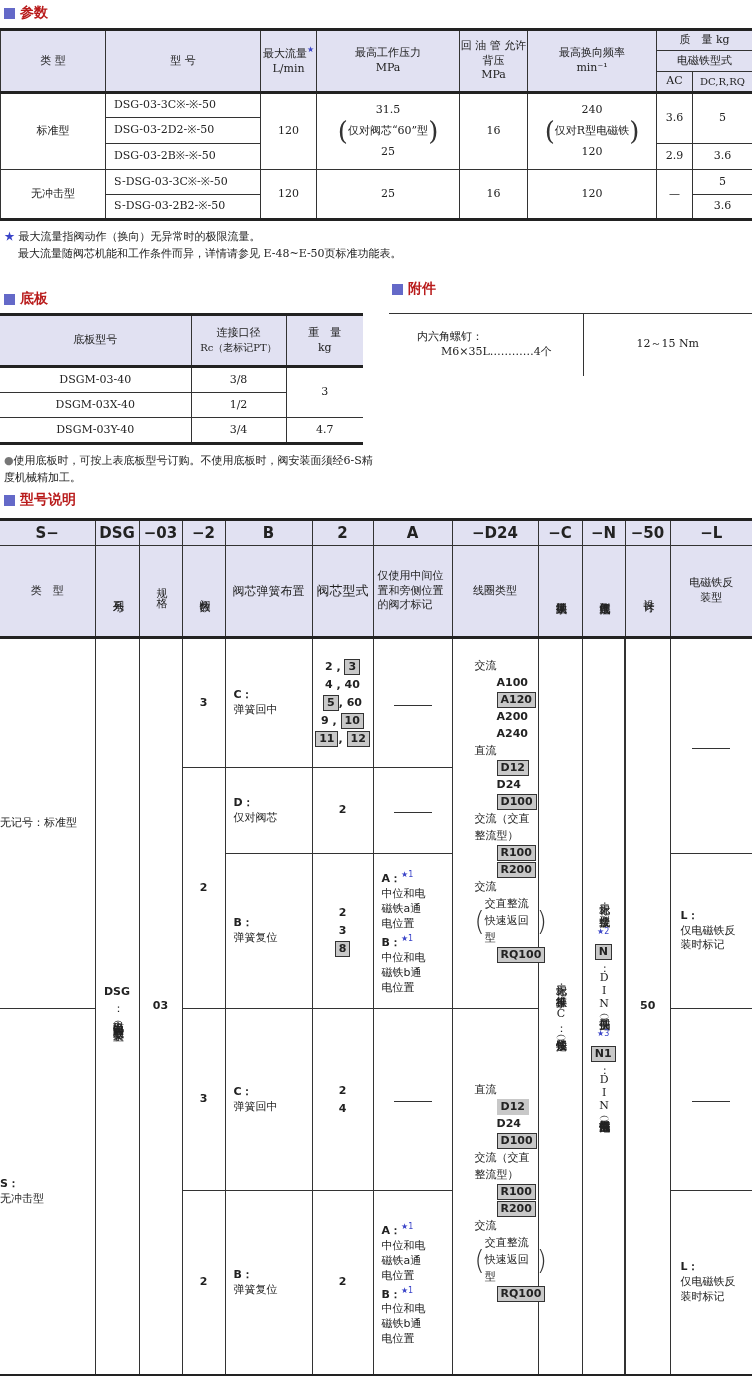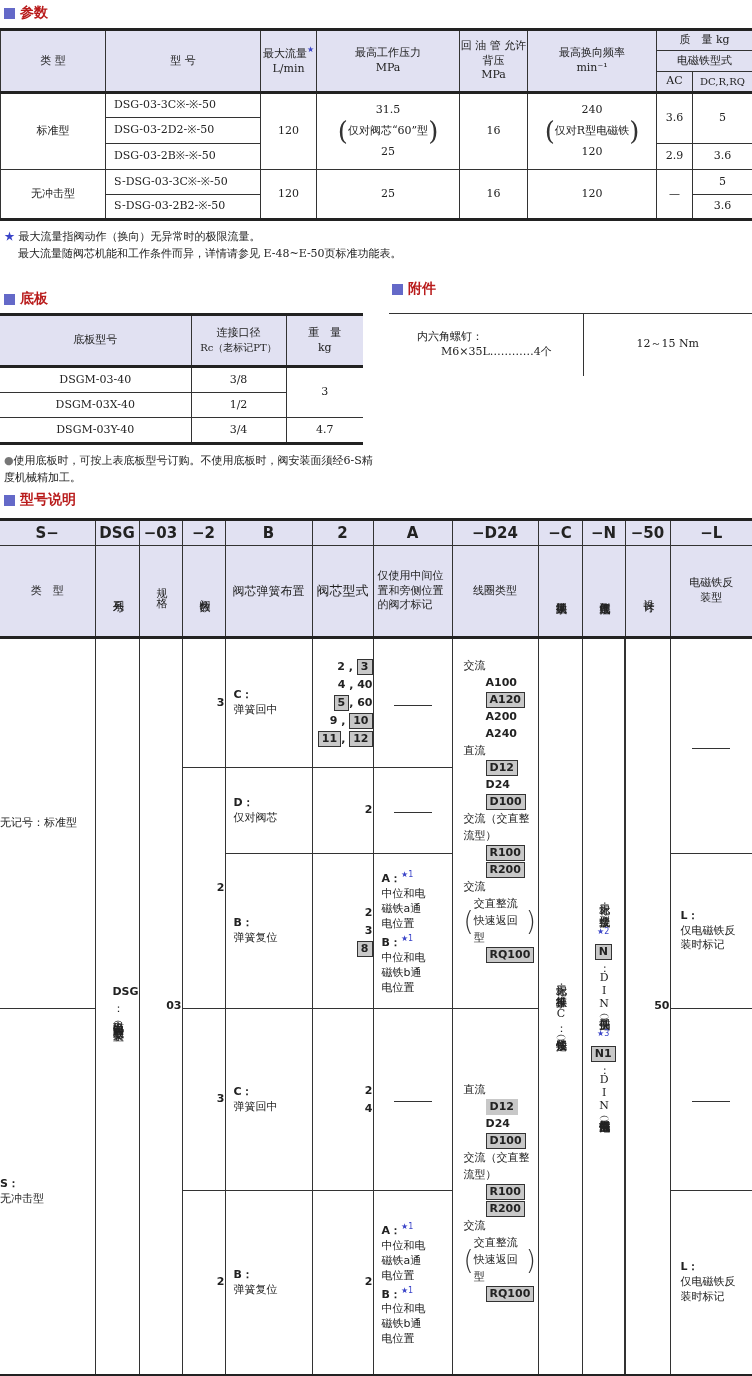--- a/index.html
+++ b/index.html
@@ -15,24 +15,24 @@
   .paren { display: inline-flex; align-items: center; }
   .paren .b { font-size: 26px; font-weight: 200; line-height: 1; color: #333; }
   .note { position: absolute; font-size: 11px; line-height: 17px; }
   
   .mt td, .mt th { font-family: "DejaVu Sans", sans-serif; }
   .mt th.code { font-size: 15px; font-weight: bold; height: 26px; }
   .mt th.desc { font-family: "DejaVu Serif", serif; font-size: 11px; height: 92px; }
   .dash-r { border-right: 1px dashed #333 !important; }
   .vert { writing-mode: vertical-rl; text-orientation: upright; letter-spacing: 1px; font-family: "DejaVu Serif", serif; font-size: 11px; }
   .box { display: inline-block; background: #c8c8c8; border: 1px solid #333; padding: 0 3px; line-height: 14px; font-weight: bold; }
-  .bold { font-weight: bold; font-family: "DejaVu Sans", sans-serif; text-align: right; }
+  .bold { font-weight: bold; font-family: "DejaVu Sans", sans-serif; }
   .left { text-align: left; padding-left: 8px; }
   .ser { font-family: "DejaVu Serif", serif; }
-  .coil { text-align: left; padding-left: 11px; font-size: 11px; line-height: 17px; }
+  .coil { text-align: left; padding-left: 22px; font-size: 11px; line-height: 17px; }
   .coil .c { display: block; padding-left: 22px; font-weight: bold; font-family: "DejaVu Sans", sans-serif; }
   .line { display: inline-block; width: 38px; border-top: 1px solid #333; }
 </style>
 </head>
 <body>
 
 <div class="sec-title" style="left:4px;top:4px;">
   <span class="sq"></span>
   <span>参数</span>
 </div>

